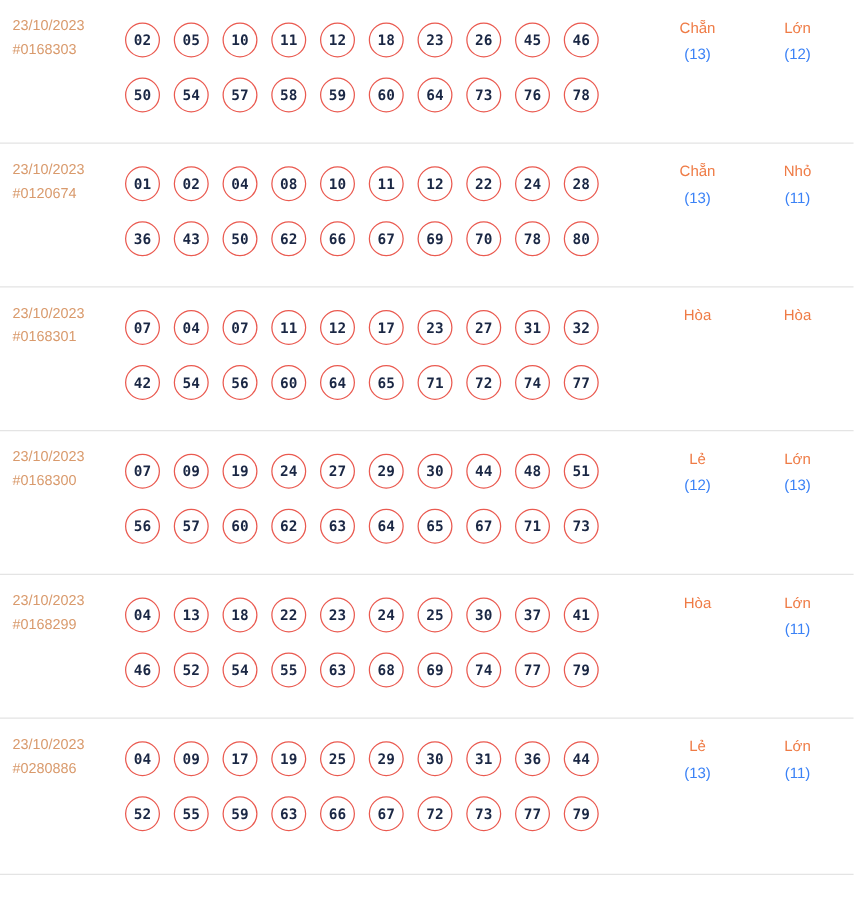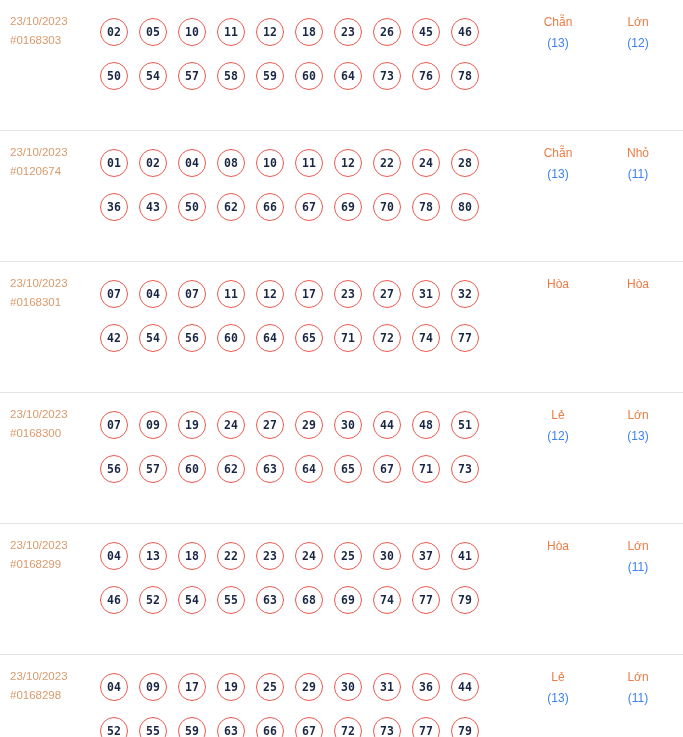--- a/index.html
+++ b/index.html
@@ -37,21 +37,21 @@
     white-space: nowrap;
   }
   .th-date   { left: 10px; }
   .th-result { left: 105px; }
   .th-parity { left: 530px; }
   .th-size   { left: 608px; }
 
   
   .row {
     position: relative;
-    height: 131px;
+    height: 115px;
     border-bottom: 1px solid #e4e4e4;
   }
   .row:last-of-type { border-bottom: none; }
 
   .row-meta {
     position: absolute;
     left: 10px;
     top: 12px;
     width: 90px;
     color: #d99a6c;
@@ -310,21 +310,21 @@
           <span class="vlabel">Hòa</span>
         </div>
         <div class="verdict verdict-size">
           <span class="vlabel">Lớn</span>
           <span class="vcount">(11)</span>
         </div>
       </div>
       <div class="row">
         <div class="row-meta">
           <span class="row-date">23/10/2023</span>
-          <span class="row-period">#0168298</span>
+          <span class="row-period">#0280886</span>
         </div>
         <div class="balls">
           <div class="ball-line">
             <span class="ball">04</span>
             <span class="ball">09</span>
             <span class="ball">17</span>
             <span class="ball">19</span>
             <span class="ball">25</span>
             <span class="ball">29</span>
             <span class="ball">30</span>

